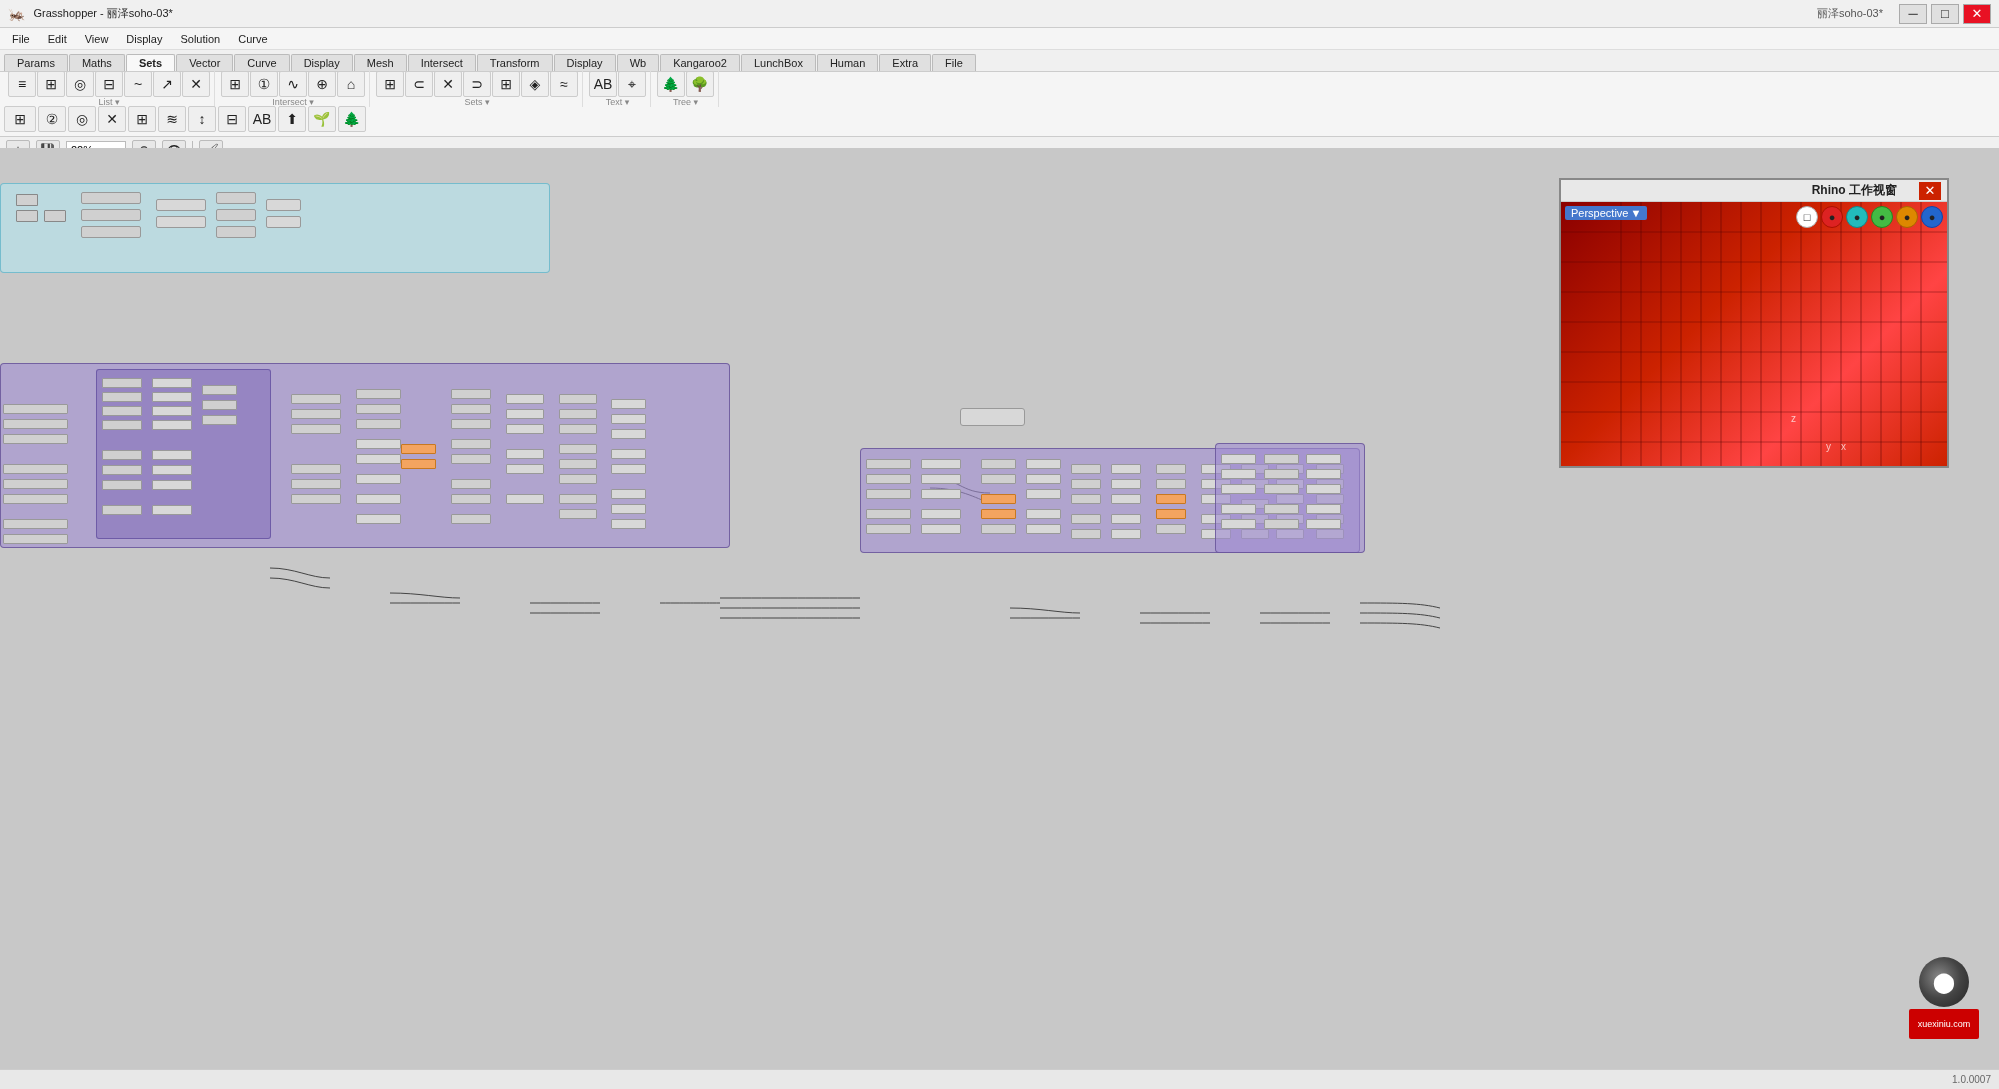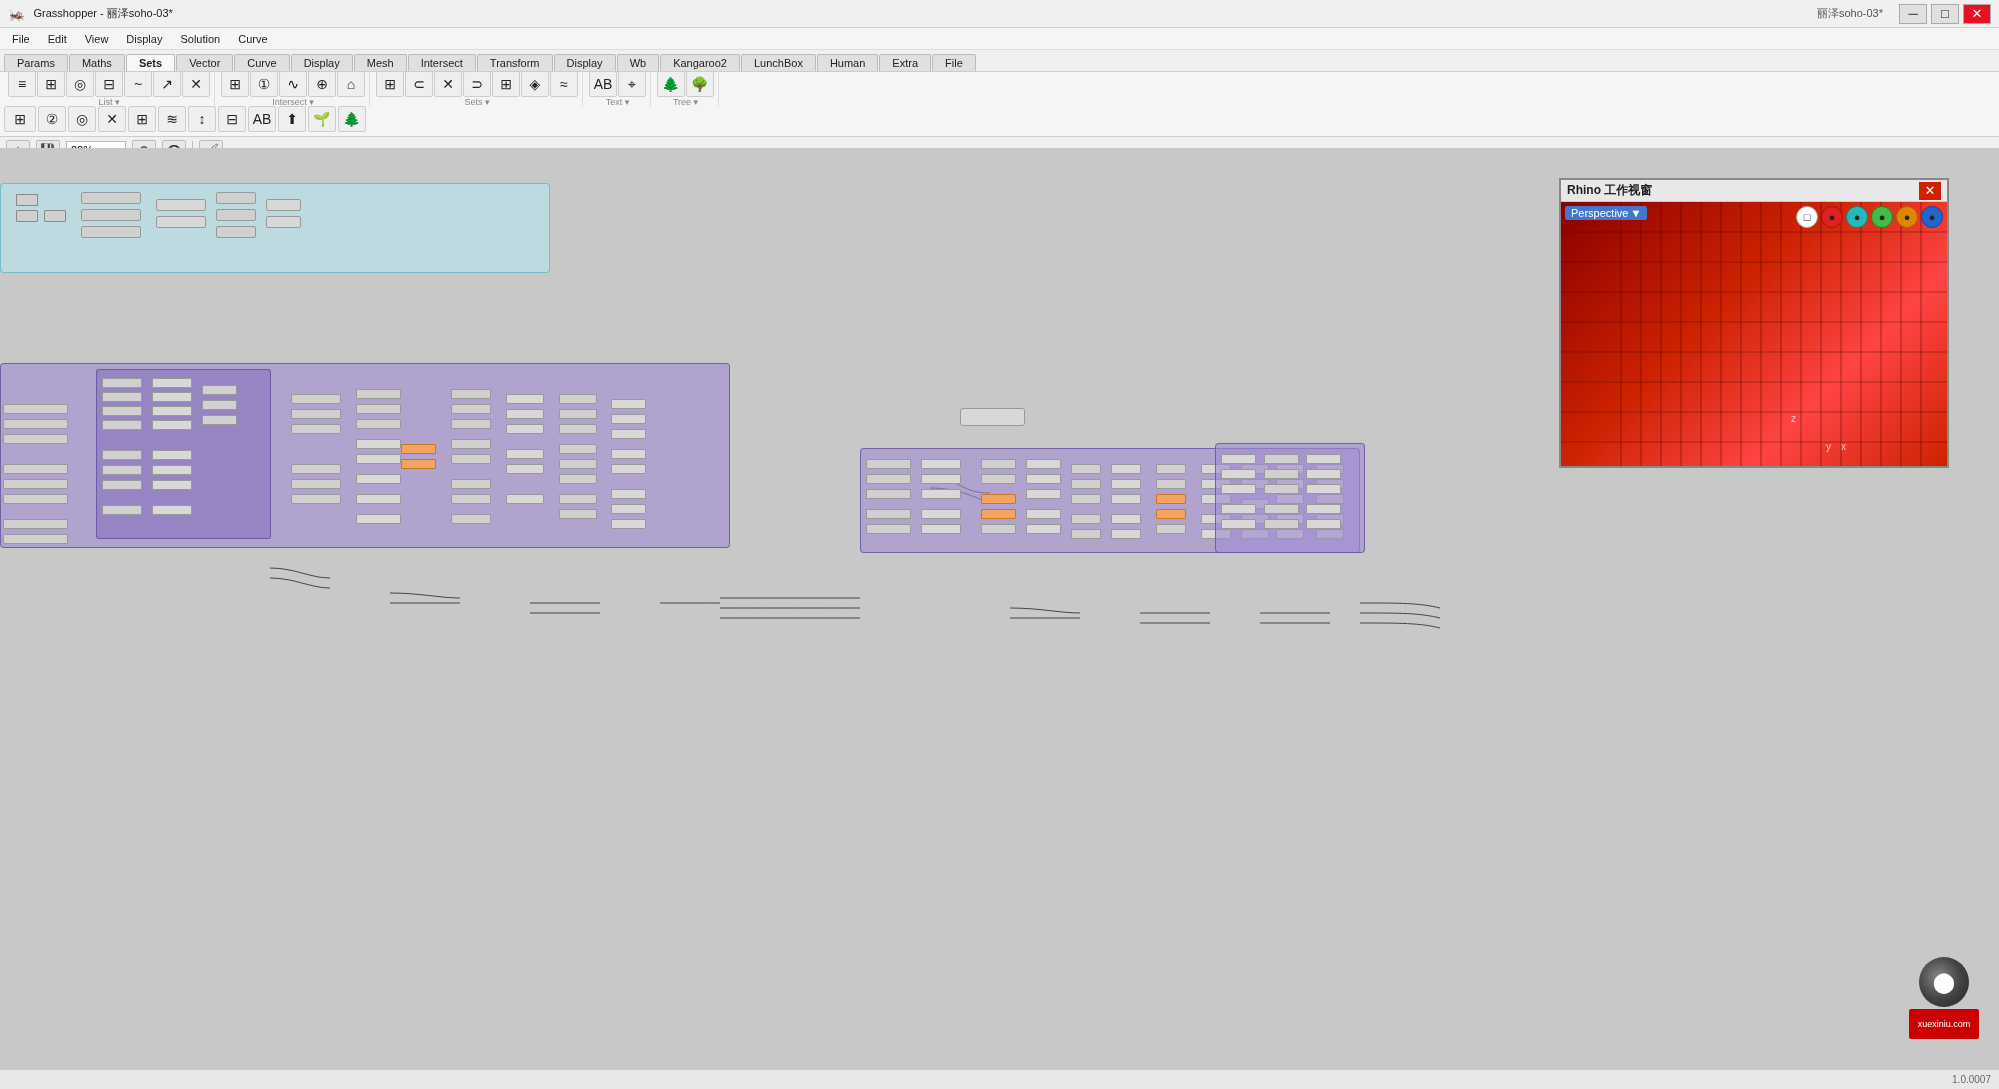--- a/index.html
+++ b/index.html
@@ -171,23 +171,24 @@
       height: 290px;
       background: #2a2a2a;
       border: 2px solid #888;
       z-index: 50;
     }
     #rhino-viewport-header {
       background: #e8e8e8;
       height: 22px;
       display: flex;
       align-items: center;
-      justify-content: space-between;
+      justify-content: flex-end;
       padding: 0 6px;
       border-bottom: 1px solid #ccc;
+      gap: 22px;
     }
     #rhino-viewport-content {
       width: 100%;
       height: calc(100% - 22px);
       background: #1a1a1a;
       position: relative;
       overflow: hidden;
       text-align: right;
     }
 

